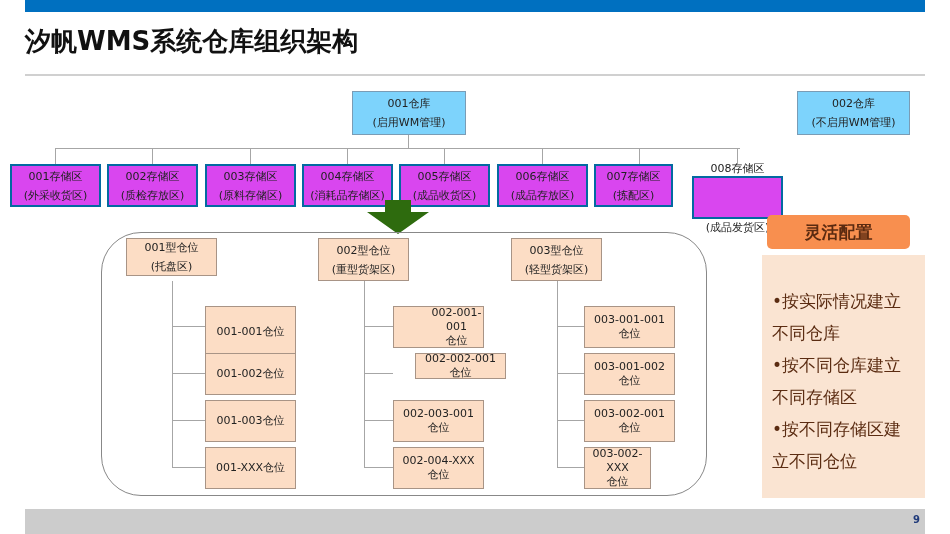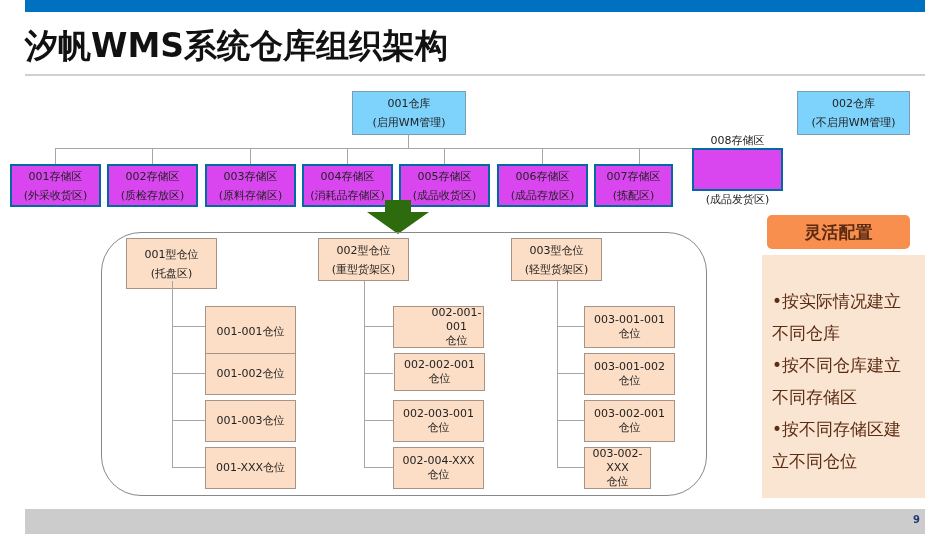--- a/index.html
+++ b/index.html
@@ -1,19 +1,19 @@
 <!DOCTYPE html>
 <html><head>
 <meta charset="utf-8">
 <style>
   * { margin:0; padding:0; box-sizing:border-box; }
   body { width:950px; height:534px; position:relative; background:#fff; font-family:"DejaVu Sans", sans-serif; overflow:hidden; }
   .abs { position:absolute; }
   .topbar { left:25px; top:0; width:900px; height:12px; background:#0070C0; }
-  .title { left:25px; top:24px; font-size:33px; font-weight:bold; color:#111; letter-spacing:0px; }
+  .title { left:25px; top:24px; font-size:26px; font-weight:bold; color:#111; letter-spacing:0px; }
   .title-rule { left:25px; top:74px; width:900px; height:2px; background:#d0d0d0; }
   .box { position:absolute; display:flex; flex-direction:column; align-items:center; justify-content:center; text-align:center; font-size:11px; color:#222; line-height:19px; }
   .wh { background:#7dd3fc; border:1px solid #7a9cb5; }
   .zone { background:#d946ef; border:2px solid #0369a1; }
   .tp { background:#FCDDC5; border:1px solid #a89486; }
   .loc { background:#FCDDC5; border:1px solid #a89486; font-size:11px; line-height:14px; }
   .line { position:absolute; background:#a6a6a6; }
   .rounded { left:101px; top:232px; width:606px; height:264px; border:1.5px solid #888; border-radius:40px; }
   .arrow { left:367px; top:200px; width:62px; height:34px; }
   .cfg-title { left:767px; top:215px; width:143px; height:34px; background:#F88F4F; border-radius:5px; color:#5a2a10; font-size:17px; font-weight:bold; display:flex; align-items:center; justify-content:center; }
@@ -73,34 +73,34 @@
       <span>(成品收货区)</span>
     </div>
     <div class="box zone" style="left: 497px; top: 164px; width: 91px; height: 43px;">
       <span>006存储区</span>
       <span>(成品存放区)</span>
     </div>
     <div class="box zone" style="left: 594px; top: 164px; width: 79px; height: 43px;">
       <span>007存储区</span>
       <span>(拣配区)</span>
     </div>
-    <div class="box zone" style="left: 692px; top: 148px; width: 91px; height: 43px; gap: 40px;">
+    <div class="box zone" style="left: 692px; top: 176px; width: 91px; height: 43px; gap: 40px;">
       <span>008存储区</span>
       <span>(成品发货区)</span>
     </div>
   </div>
 
 <svg class="abs arrow" viewBox="0 0 62 34">
   <polygon points="18,0 44,0 44,12 62,12 31,34 0,12 18,12" fill="#2E6B0E"></polygon>
 </svg>
 
 <div class="abs rounded"></div>
 
 <div id="bins-container">
-    <div class="box tp" style="left: 126px; top: 238px; width: 91px; height: 51px;">
+    <div class="box tp" style="left: 126px; top: 238px; width: 91px; height: 38px;">
       <span>001型仓位</span>
       <span>(托盘区)</span>
     </div>
     <div class="line" style="left: 172px; top: 281px; width: 1px; height: 186px;"></div>
     <div class="line" style="left: 172px; top: 326px; width: 33px; height: 1px;"></div>
     <div class="box loc" style="left: 205px; top: 306px; width: 91px; height: 52px;">
       <span>001-001仓位</span>
     </div>
     <div class="line" style="left: 172px; top: 373px; width: 33px; height: 1px;"></div>
     <div class="box loc" style="left: 205px; top: 353px; width: 91px; height: 42px;">
@@ -118,21 +118,21 @@
       <span>002型仓位</span>
       <span>(重型货架区)</span>
     </div>
     <div class="line" style="left: 364px; top: 281px; width: 1px; height: 186px;"></div>
     <div class="line" style="left: 364px; top: 326px; width: 29px; height: 1px;"></div>
     <div class="box loc" style="left: 393px; top: 306px; width: 91px; height: 42px; padding-left: 36px;">
       <span>002-001-001</span>
       <span>仓位</span>
     </div>
     <div class="line" style="left: 364px; top: 373px; width: 29px; height: 1px;"></div>
-    <div class="box loc" style="left: 394px; top: 353px; width: 91px; height: 38px;">
+    <div class="box loc" style="left: 415px; top: 353px; width: 91px; height: 26px;">
       <span>002-002-001</span>
       <span>仓位</span>
     </div>
     <div class="line" style="left: 364px; top: 420px; width: 29px; height: 1px;"></div>
     <div class="box loc" style="left: 393px; top: 400px; width: 91px; height: 42px;">
       <span>002-003-001</span>
       <span>仓位</span>
     </div>
     <div class="line" style="left: 364px; top: 467px; width: 29px; height: 1px;"></div>
     <div class="box loc" style="left: 393px; top: 447px; width: 91px; height: 42px;">

